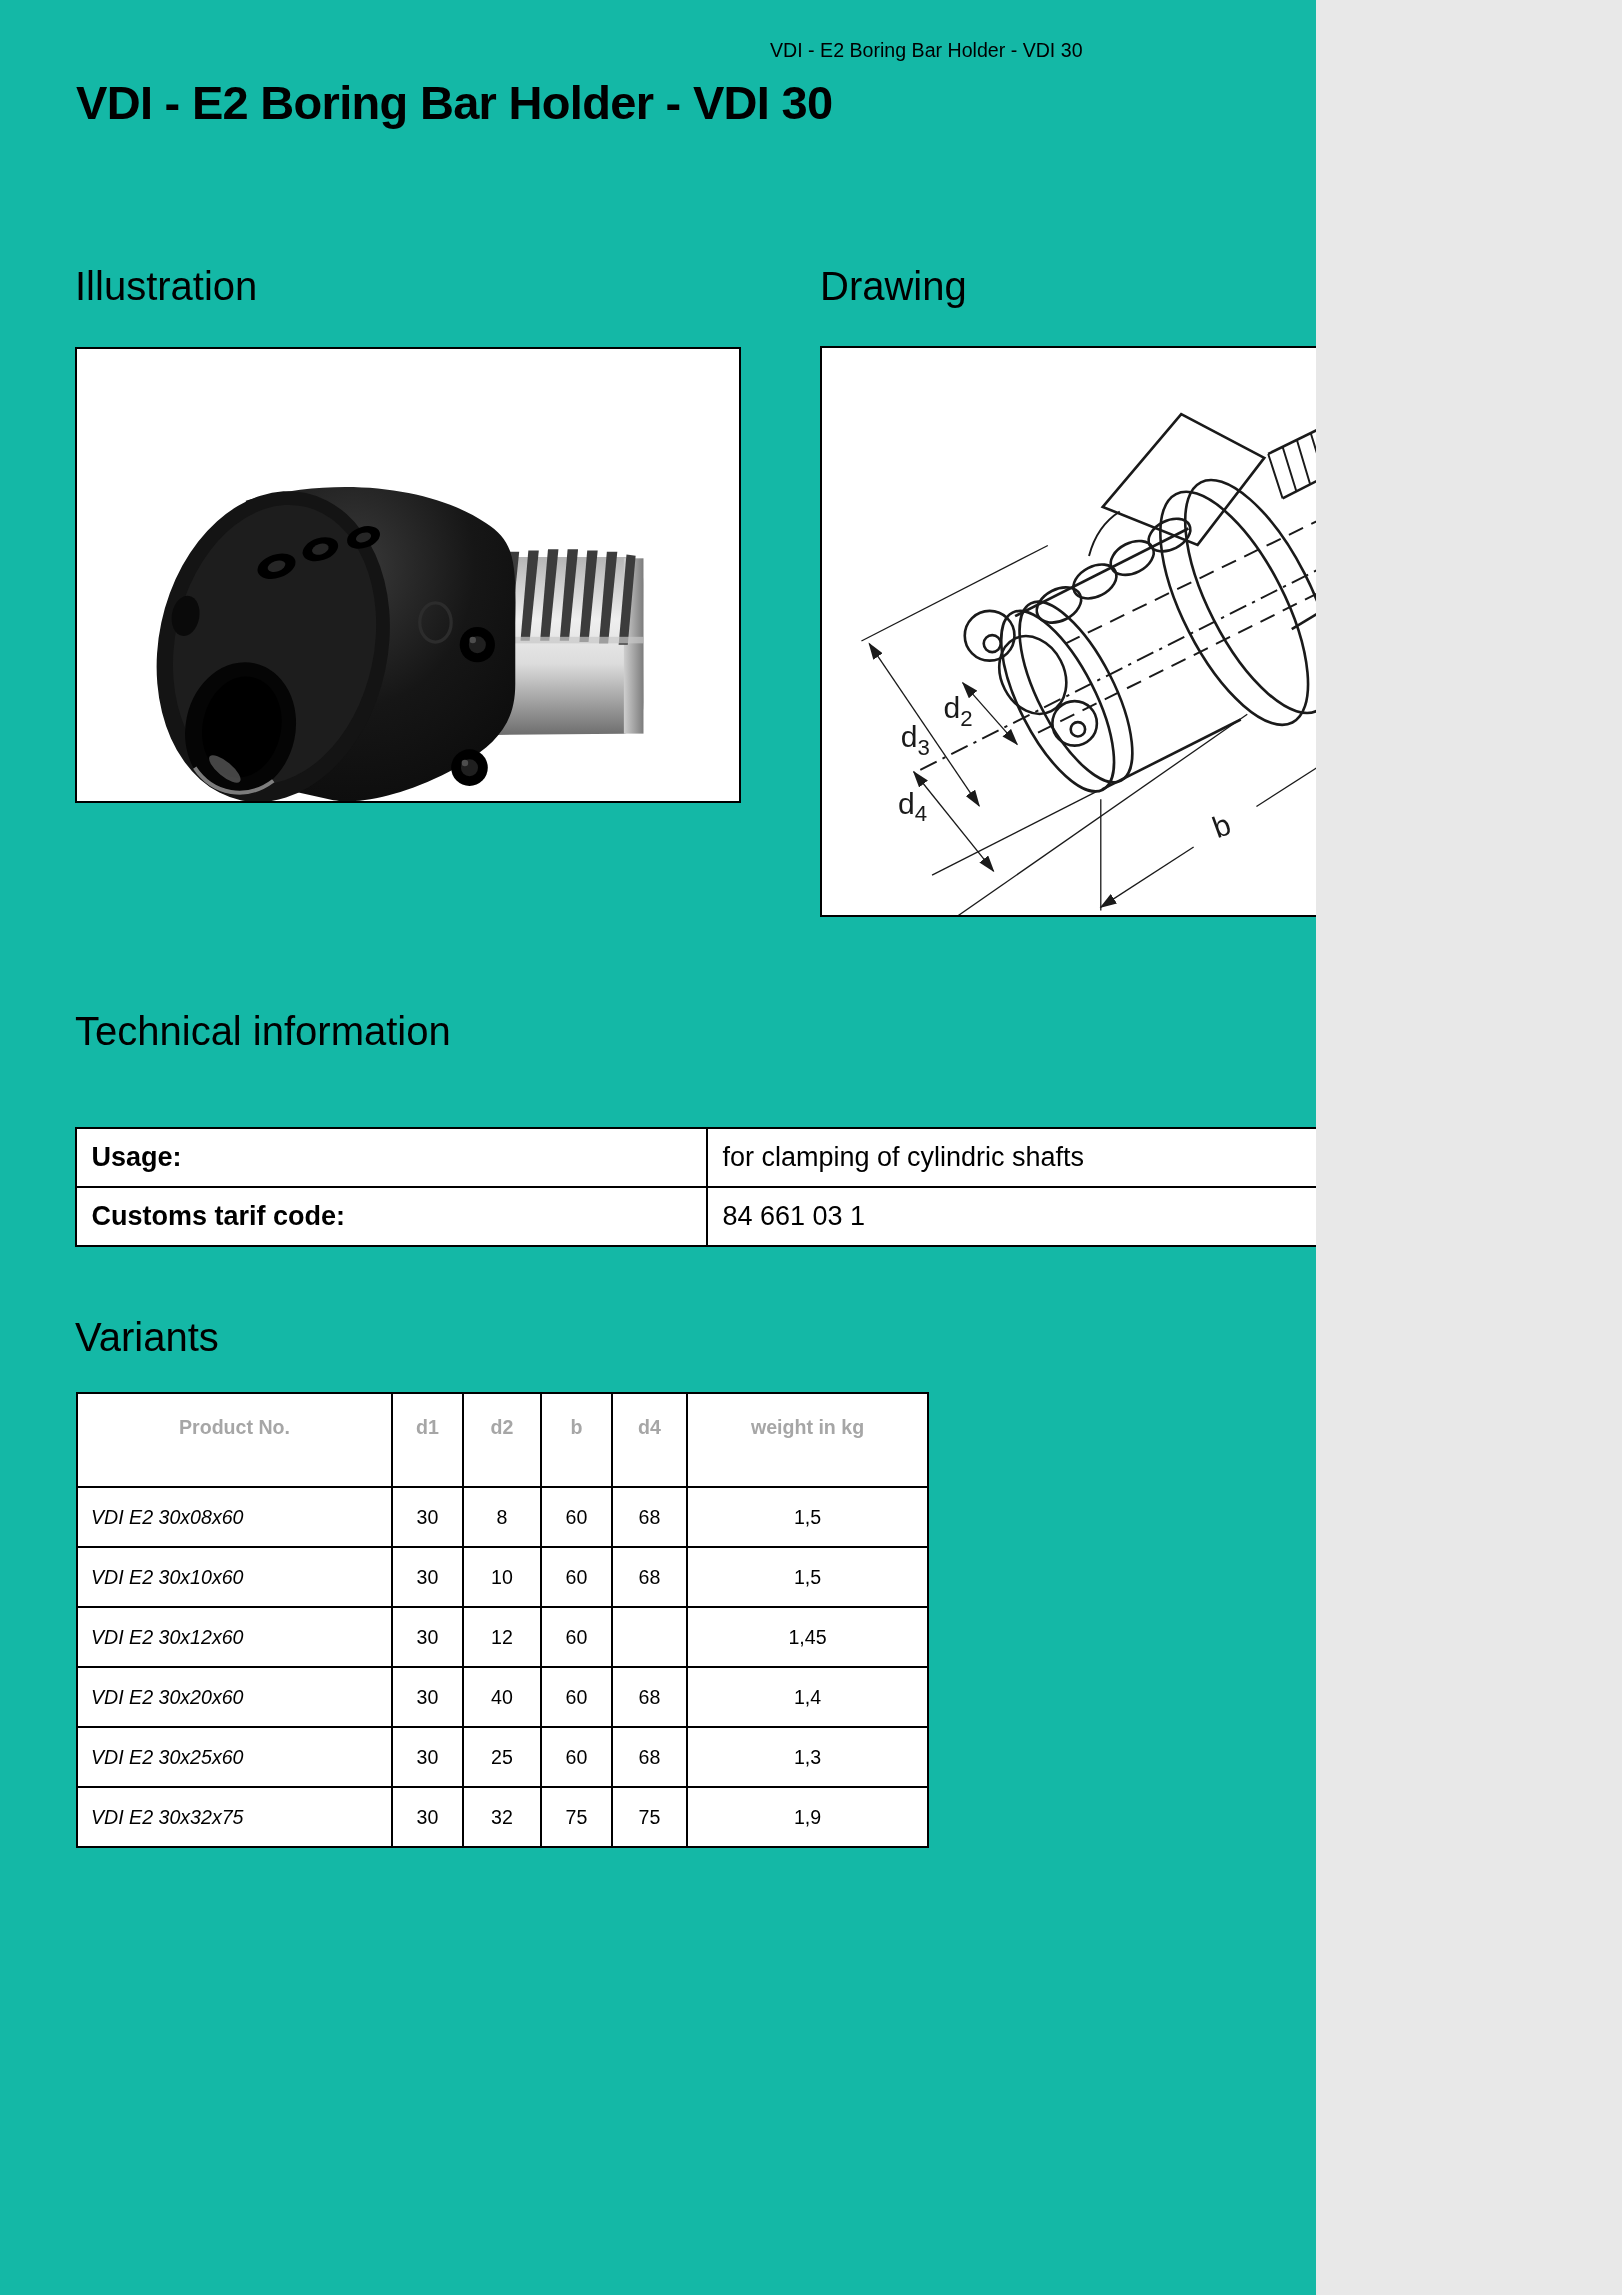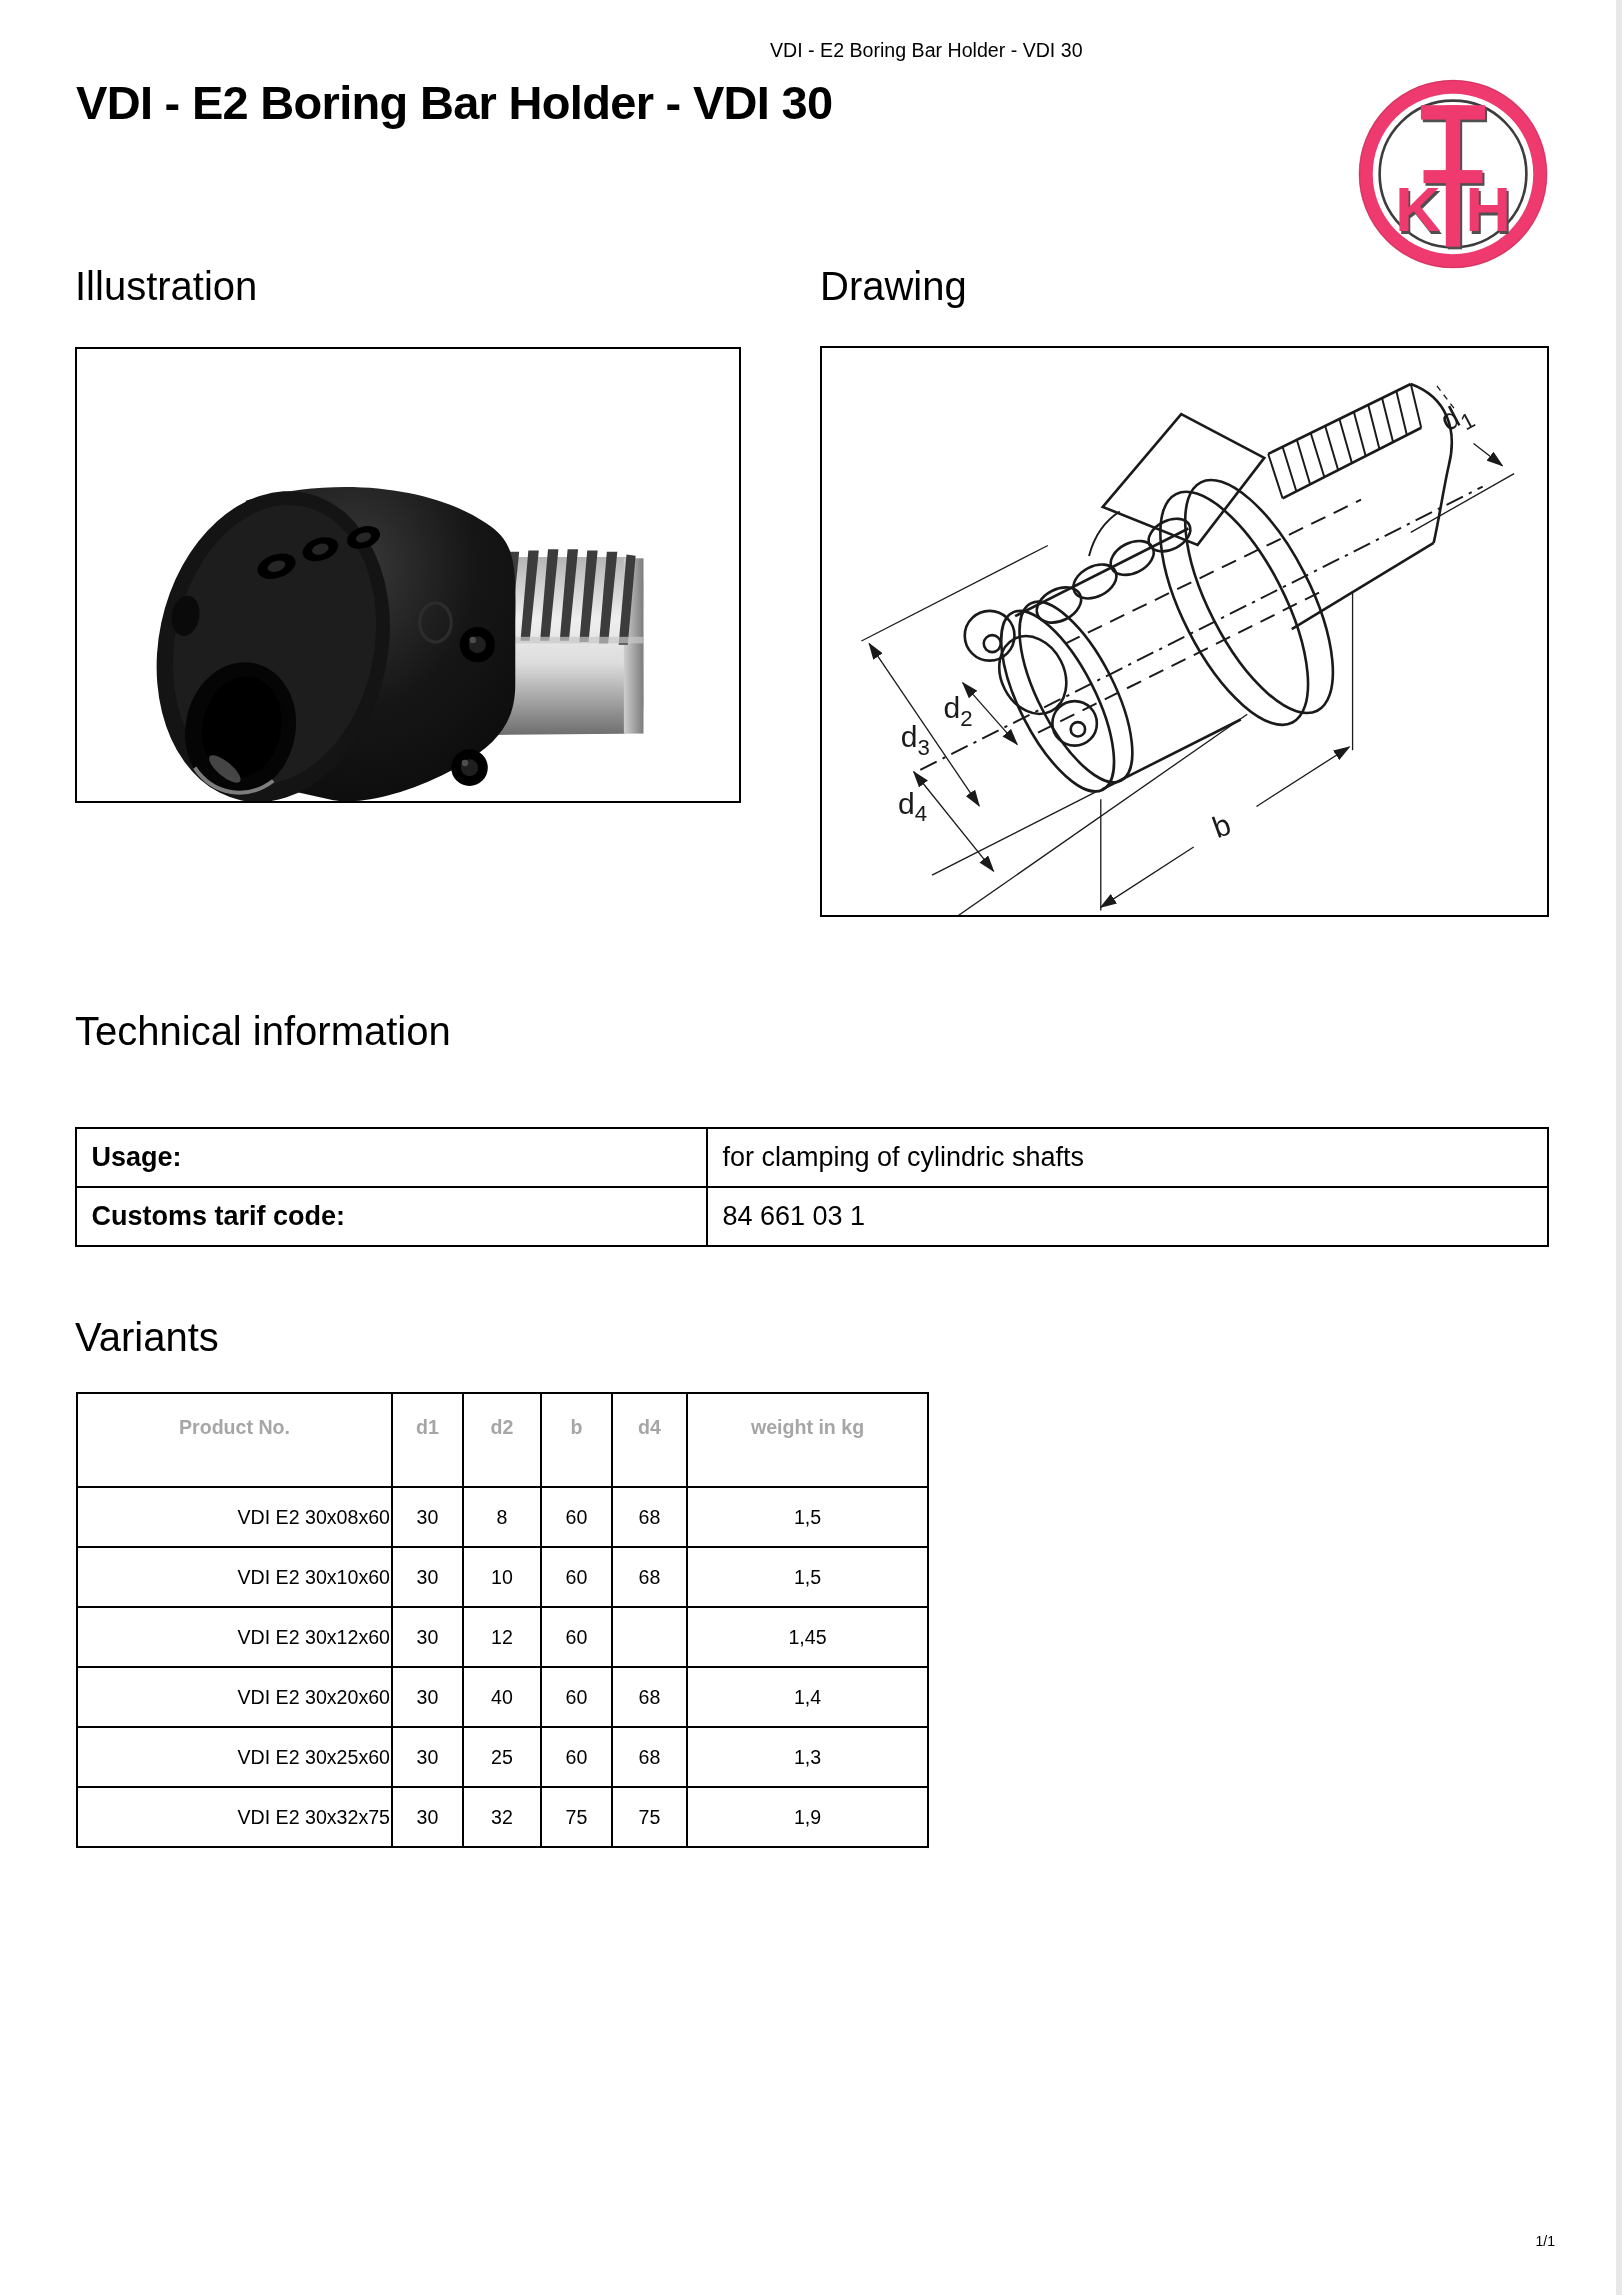--- a/index.html
+++ b/index.html
@@ -1,20 +1,20 @@
 <!DOCTYPE html>
 <html style="font-size:10.5px"><head>
 <meta charset="utf-8">
 <style>
   html,body{margin:0;padding:0;background:#e8e8e8;}
   .page{
     position:relative;
-    width:1616px;
+    width:1316px;
     height:2295px;
-    background:#ffffff;
+    background:#14b8a6;
     font-family:"Liberation Sans", sans-serif;
     color:#000;
     overflow:hidden;
   }
   .abs{position:absolute;}
   .header-title{
     left:770px; top:39px;
     font-size:19.6px; line-height:1.2; color:#000;
   }
   .main-title{
@@ -45,21 +45,21 @@
     font-size:19.6px;
   }
   .var-table td{
     border:2px solid #000;
     border-top-width:2.6px; border-bottom-width:2.6px;
     background:#fff;
     text-align:center;
     vertical-align:middle;
     overflow:hidden;
   }
-  .var-table td.prod{text-align:right; padding-left:25px;}
+  .var-table td.prod{text-align:left; padding-left:13px;font-style:italic;}
   .var-table tr.hdr td{
     font-weight:bold;
     vertical-align:top;
     padding-top:22px;
   }
   .page-number{
     font-size:14px; text-align:right;
   }
   svg text{font-family:"Liberation Sans", sans-serif;}
 </style>

